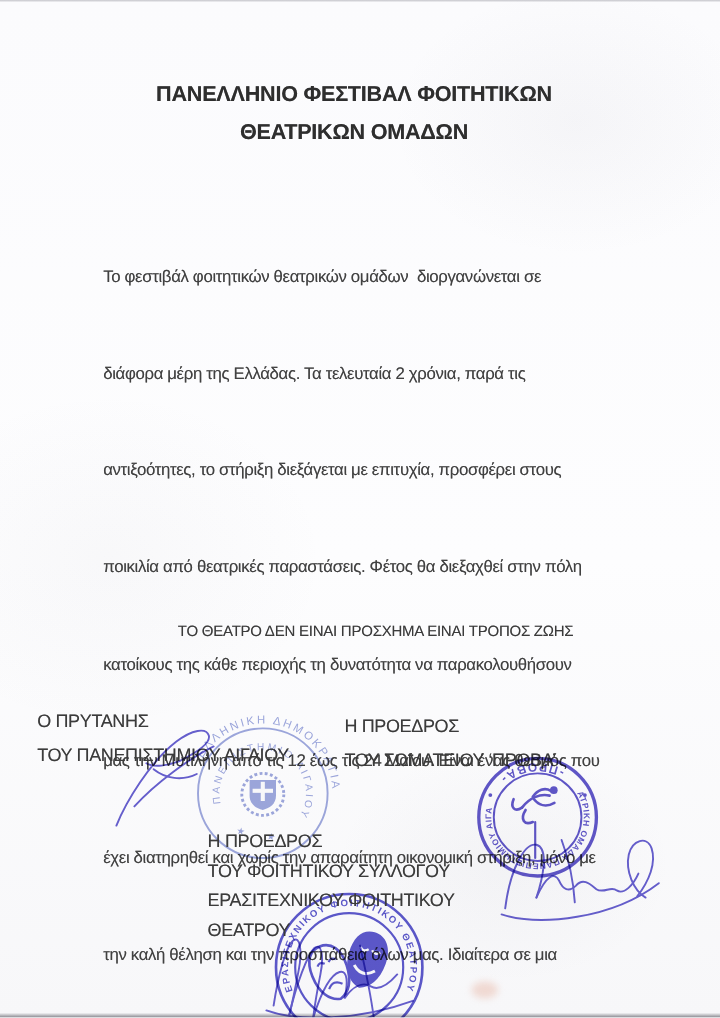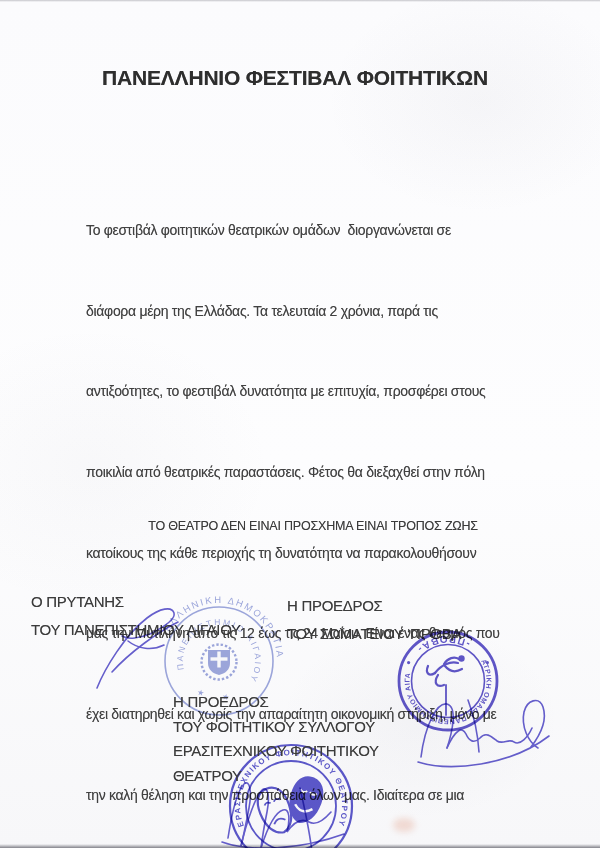--- a/index.html
+++ b/index.html
@@ -16,21 +16,21 @@
       radial-gradient(260px 200px at 15% 55%, rgba(120,120,140,0.04), transparent 70%),
       radial-gradient(200px 140px at 70% 85%, rgba(120,120,140,0.05), transparent 70%);
   }
   .edge-top { position:absolute; top:0; left:0; right:0; height:2px;
     background:linear-gradient(180deg, rgba(130,130,140,0.45), rgba(130,130,140,0)); }
   .edge-bottom { position:absolute; bottom:0; left:0; right:0; height:4px;
     background:linear-gradient(0deg, rgba(70,70,80,0.65), rgba(70,70,80,0)); }
 
   .title {
     position:absolute; top:62px; left:0; right:10px; text-align:center;
-    font-size:21px; font-weight:bold; line-height:32px; letter-spacing:-0.2px;
+    font-size:18px; font-weight:bold; line-height:32px; letter-spacing:-0.2px;
     color:#2e2e2e; text-shadow:0 0 0.5px rgba(46,46,46,0.6);
   }
   .body-text {
     position:absolute; top:163px; left:86px;
     font-size:14px; line-height:26.9px; letter-spacing:-0.3px;
     color:#414141; white-space:pre; text-shadow:0 0 0.4px rgba(65,65,65,0.5);
   }
   .slogan {
     position:absolute; top:519px; left:0; right:14px; text-align:center;
     font-size:12.5px; letter-spacing:-0.2px; color:#3b3b3b;
@@ -66,26 +66,27 @@
   }
 </style>
 </head>
 <body>
 
 <div class="page">
   <div class="edge-top"></div>
 
   <div class="title">
     <div>ΠΑΝΕΛΛΗΝΙΟ ΦΕΣΤΙΒΑΛ ΦΟΙΤΗΤΙΚΩΝ</div>
+    <div>ΘΕΑΤΡΙΚΩΝ ΟΜΑΔΩΝ</div>
   </div>
 
   <div class="body-text">
     <div>Το φεστιβάλ φοιτητικών θεατρικών ομάδων  διοργανώνεται σε</div>
     <div>διάφορα μέρη της Ελλάδας. Τα τελευταία 2 χρόνια, παρά τις</div>
-    <div>αντιξοότητες, το φεστιβάλ δυνατότητα με επιτυχία, προσφέρει στους</div>
+    <div>αντιξοότητες, το στήριξη διεξάγεται με επιτυχία, προσφέρει στους</div>
     <div>ποικιλία από θεατρικές παραστάσεις. Φέτος θα διεξαχθεί στην πόλη</div>
     <div>κατοίκους της κάθε περιοχής τη δυνατότητα να παρακολουθήσουν</div>
     <div>μας την Μυτιλήνη από τις 12 έως τις 24 Μαΐου. Είναι ένας θεσμός που</div>
     <div>έχει διατηρηθεί και χωρίς την απαραίτητη οικονομική στήριξη, μόνο με</div>
     <div>την καλή θέληση και την προσπάθεια όλων μας. Ιδιαίτερα σε μια</div>
     
     
     
     
     

